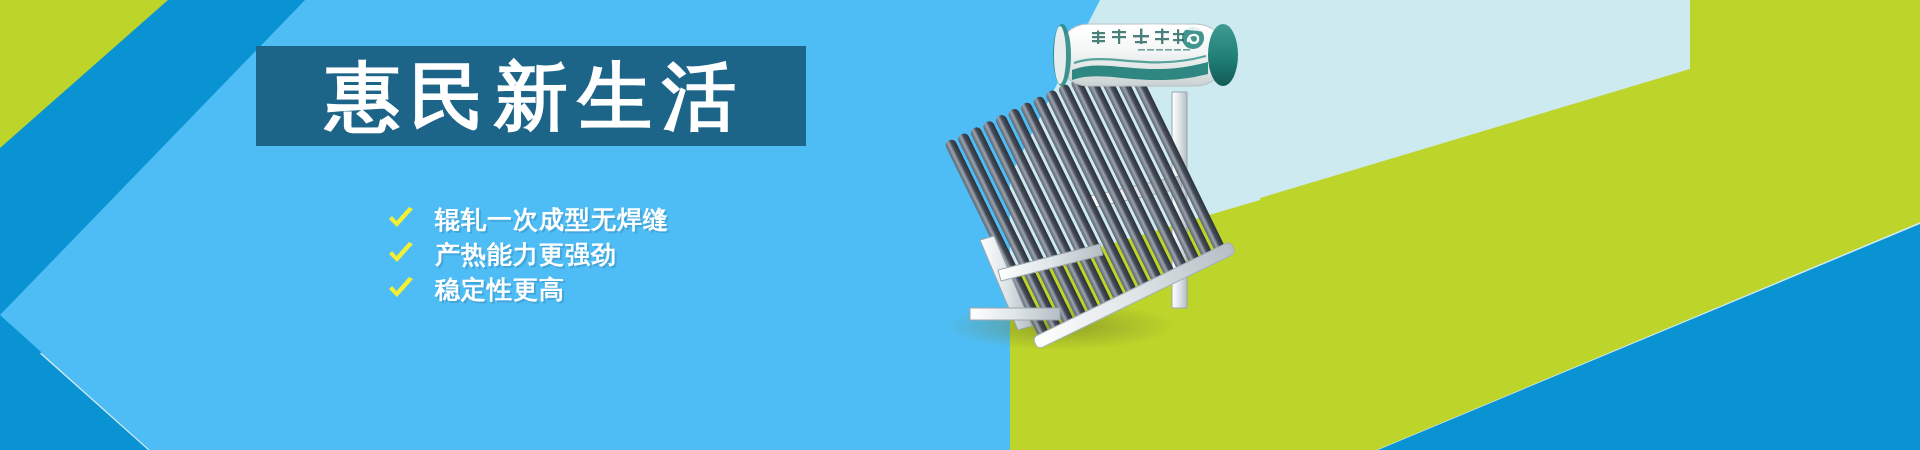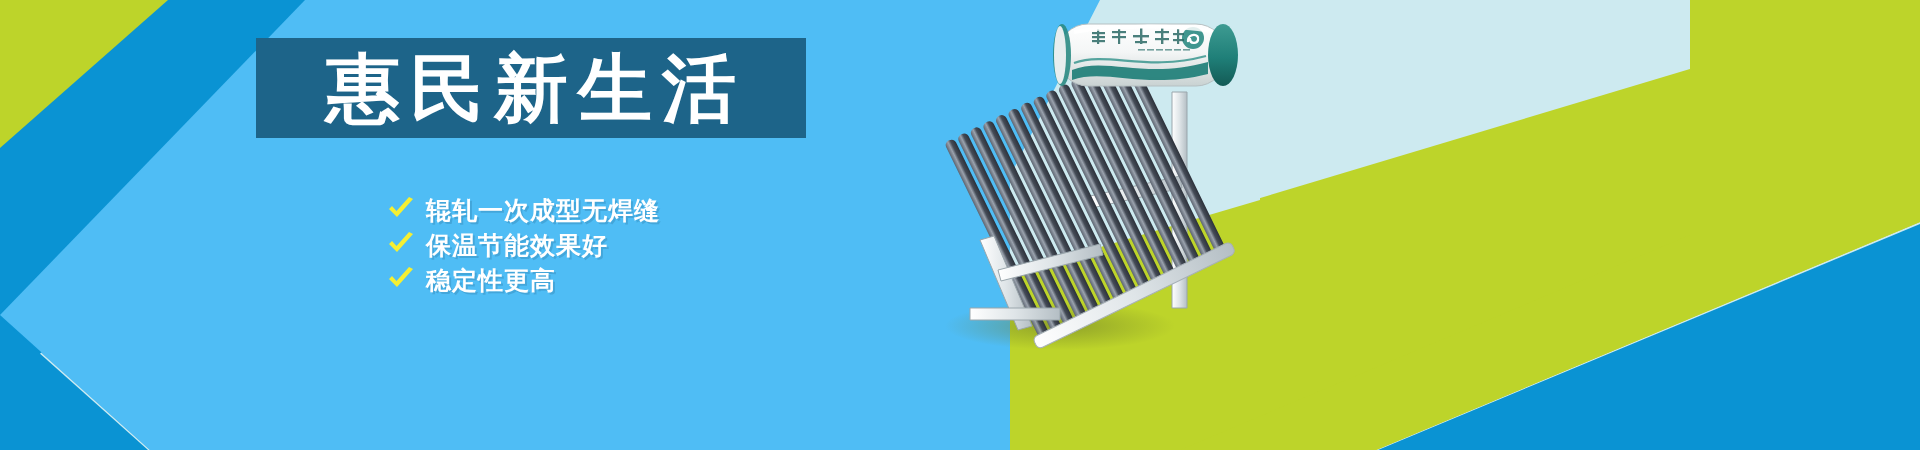--- a/index.html
+++ b/index.html
@@ -104,21 +104,21 @@
     position: absolute;
     top: 0; left: 860px;
     width: 400px; height: 450px;
     background: #cdeaf0;
     clip-path: polygon(0 0, 400px 0, 400px 200px, 0 318px);
   }
 
   
   .content {
     position: absolute;
-    left: 0; top: 0;
+    left: 0; top: 8px;
     width: 1100px;
     height: 405px;
     text-decoration: underline;
   }
 
   .title-box {
     position: absolute;
     left: 256px;
     top: 38px;
     width: 550px;
@@ -170,23 +170,24 @@
   }
 
   .features {
     position: absolute;
     left: 386px;
     top: 194px;
     width: 620px;
   }
   .feature-row {
     display: flex;
-    align-items: flex-start;
+    align-items: center;
     height: 34px;
     margin-bottom: 1px;
+    gap: 9px;
   }
   .check-icon {
     width: 30px;
     height: 30px;
     flex: 0 0 30px;
     margin-right: 10px;
     display: block;
   }
   .feature-label {
     color: #ffffff;
@@ -237,21 +238,21 @@
       <div class="feature-row">
         <svg class="check-icon" viewBox="0 0 30 30">
           <path d="M3 15 L11 23 L27 5 L23 3 L10.5 17 L6 12 Z" fill="#f5ef33"></path>
         </svg>
         <span class="feature-label">辊轧一次成型无焊缝</span>
       </div>
       <div class="feature-row">
         <svg class="check-icon" viewBox="0 0 30 30">
           <path d="M3 15 L11 23 L27 5 L23 3 L10.5 17 L6 12 Z" fill="#f5ef33"></path>
         </svg>
-        <span class="feature-label">保温节能效果好</span>
+        <span class="feature-label">产热能力更强劲</span>
       </div>
       <div class="feature-row">
         <svg class="check-icon" viewBox="0 0 30 30">
           <path d="M3 15 L11 23 L27 5 L23 3 L10.5 17 L6 12 Z" fill="#f5ef33"></path>
         </svg>
         <span class="feature-label">稳定性更高</span>
       </div>
     </div>
 
   </div>

